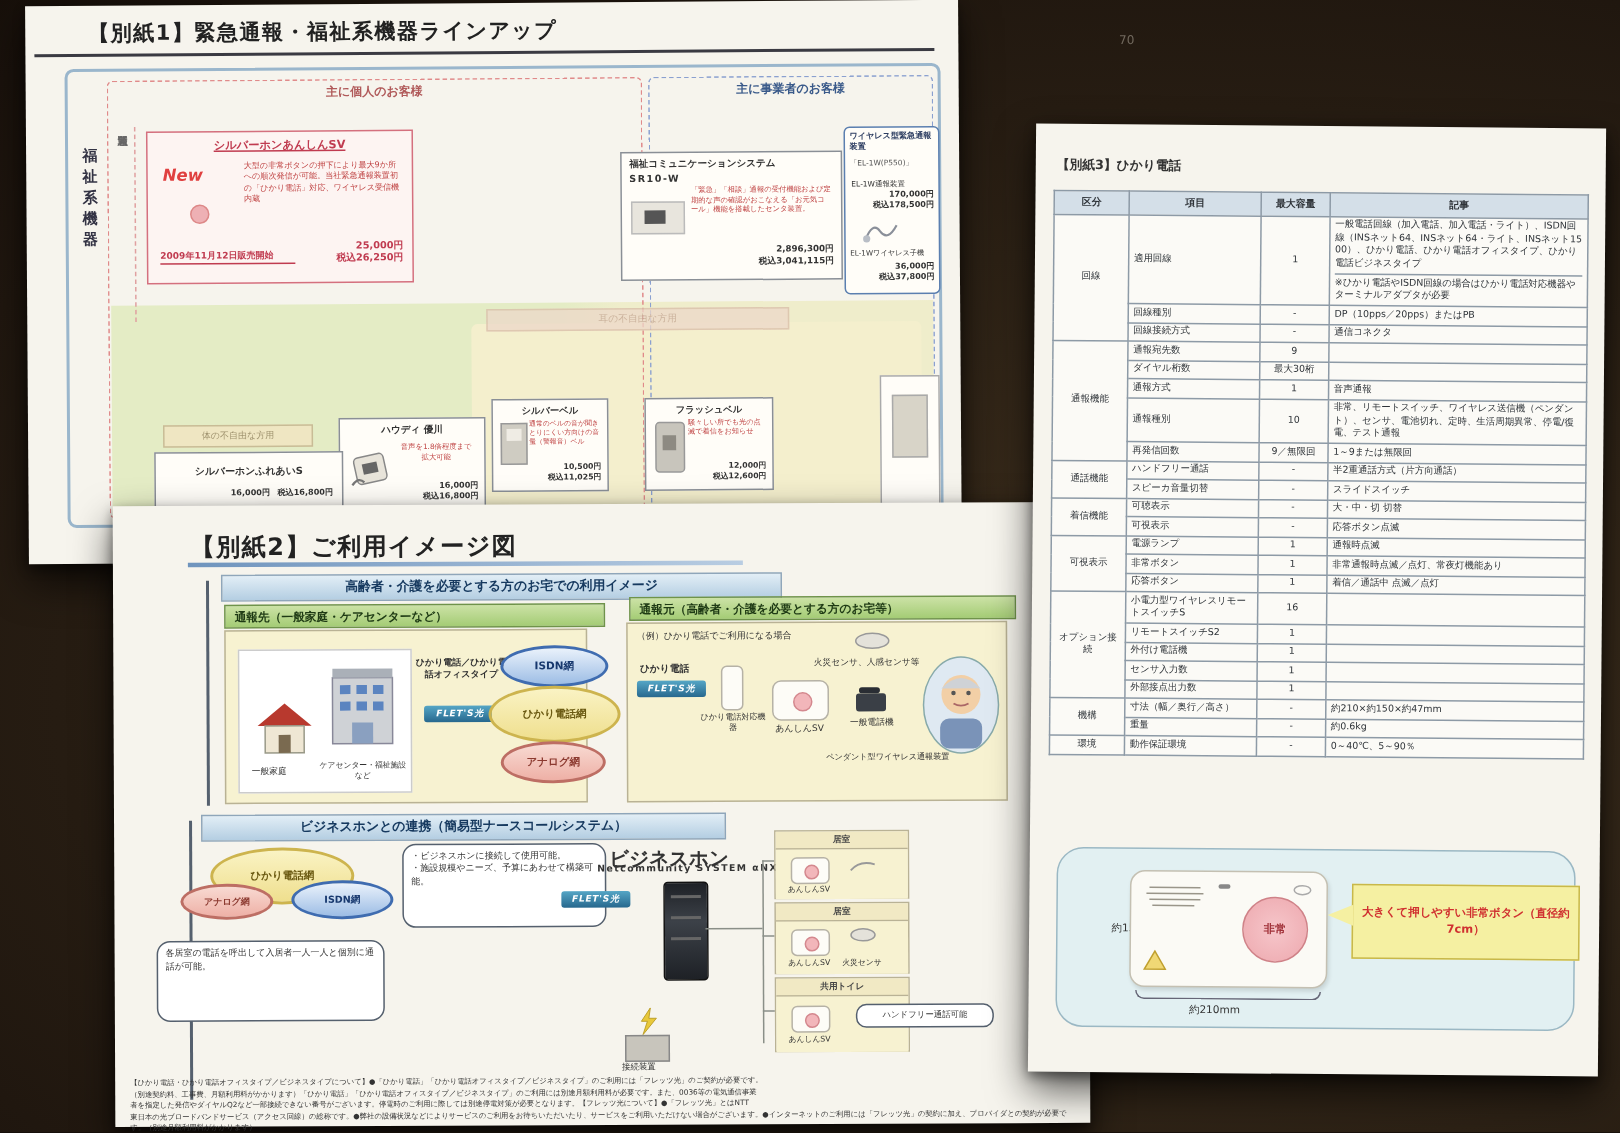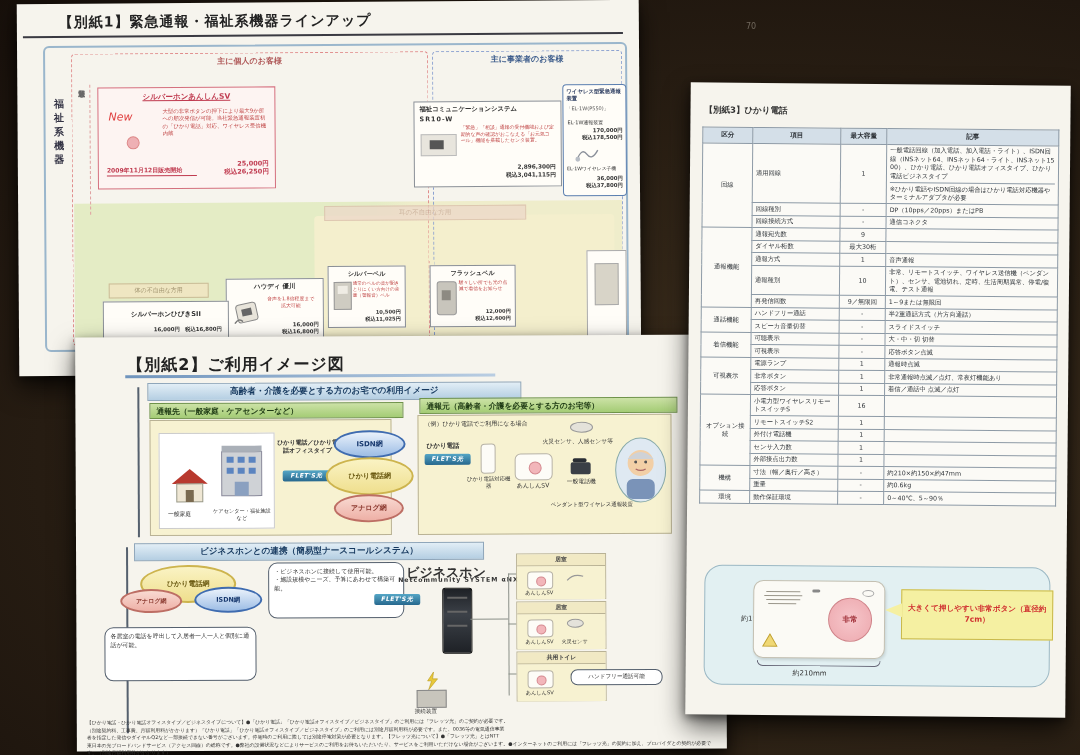--- a/index.html
+++ b/index.html
@@ -57,21 +57,21 @@
         <div class="abs" style="left:0;top:2px;width:100%;text-align:center;font-size:8px;font-weight:bold;color:#b05a5a;">主に個人のお客様</div>
         <div class="vtext abs" style="left:4px;top:30px;height:130px;font-size:7px;color:#666;border-right:1px dashed #e0a0a0;padding-right:3px;">緊急通報装置</div>
       </div>
 
       <div class="abs" style="left:387px;top:6px;width:188px;height:290px;border:1.5px dashed #8aa0d0;border-radius:4px;">
         <div class="abs" style="left:0;top:2px;width:100%;text-align:center;font-size:8px;font-weight:bold;color:#3a5a8a;">主に事業者のお客様</div>
       </div>
 
       <div class="pbox" style="left:52px;top:40px;width:176px;height:100px;border:1.5px solid #d4707e;background:#fdf4f2;">
         <div class="abs" style="left:0;top:4px;width:100%;text-align:center;font-size:7.5px;font-weight:bold;color:#c03b50;text-decoration:underline;">シルバーホンあんしんSV</div>
-        <div class="abs" style="left:10px;top:22px;font-size:11px;font-weight:normal;font-style:italic;color:#e04040;">New</div>
+        <div class="abs" style="left:10px;top:22px;font-size:11px;font-weight:bold;font-style:italic;color:#e04040;">New</div>
         <div class="abs" style="left:28px;top:48px;width:11px;height:11px;border-radius:50%;background:#eeb0b4;border:1px solid #d88;"></div>
         <div class="pdesc abs" style="left:64px;top:20px;width:106px;font-size:5.4px;">大型の非常ボタンの押下により最大9か所への順次発信が可能。当社緊急通報装置初の「ひかり電話」対応、ワイヤレス受信機内蔵</div>
         <div class="abs" style="left:8px;top:78px;font-size:6px;font-weight:bold;color:#c03b50;border-bottom:1px solid #c03b50;width:90px;">2009年11月12日販売開始</div>
         <div class="pprice abs" style="right:6px;top:72px;font-size:6.5px;color:#c03b50;">
           <div>25,000円</div>
           <div>税込26,250円</div>
         </div>
       </div>
 
 
@@ -147,21 +147,21 @@
         <div class="pprice abs" style="right:4px;top:42px;font-size:5.2px;">
           <div>12,000円</div>
           <div>税込12,600円</div>
         </div>
       </div>
 
       <div class="abs" style="left:62px;top:236px;width:98px;height:13px;background:#efe6c2;border:1px solid #c8bc96;display:flex;align-items:center;justify-content:center;">
         <span style="font-size:6px;color:#8a7c58;opacity:.8;">体の不自由な方用</span>
       </div>
       <div class="pbox" style="left:56px;top:254px;width:124px;height:42px;">
-        <div class="pname abs" style="left:0;top:8px;width:100%;text-align:center;font-size:6.6px;">シルバーホンひびきSII</div>
+        <div class="pname abs" style="left:0;top:8px;width:100%;text-align:center;font-size:6.6px;">シルバーホンふれあいS</div>
         <div class="pprice abs" style="right:6px;top:24px;font-size:5.4px;display:flex;gap:5px;">
           <span>16,000円</span>
           <span>税込16,800円</span>
         </div>
       </div>
 
       <div class="pbox" style="left:540px;top:206px;width:38px;height:88px;border-color:#aaa;">
         <div class="abs" style="left:7px;top:12px;width:22px;height:40px;background:#d8d4c8;border:1px solid #aaa;"></div>
       </div>
     </div>

